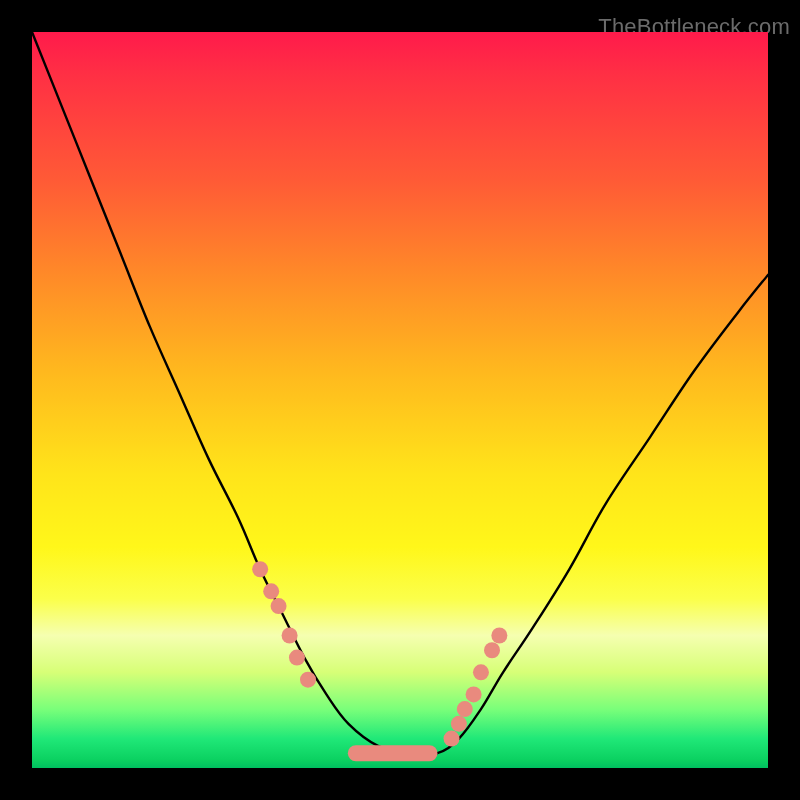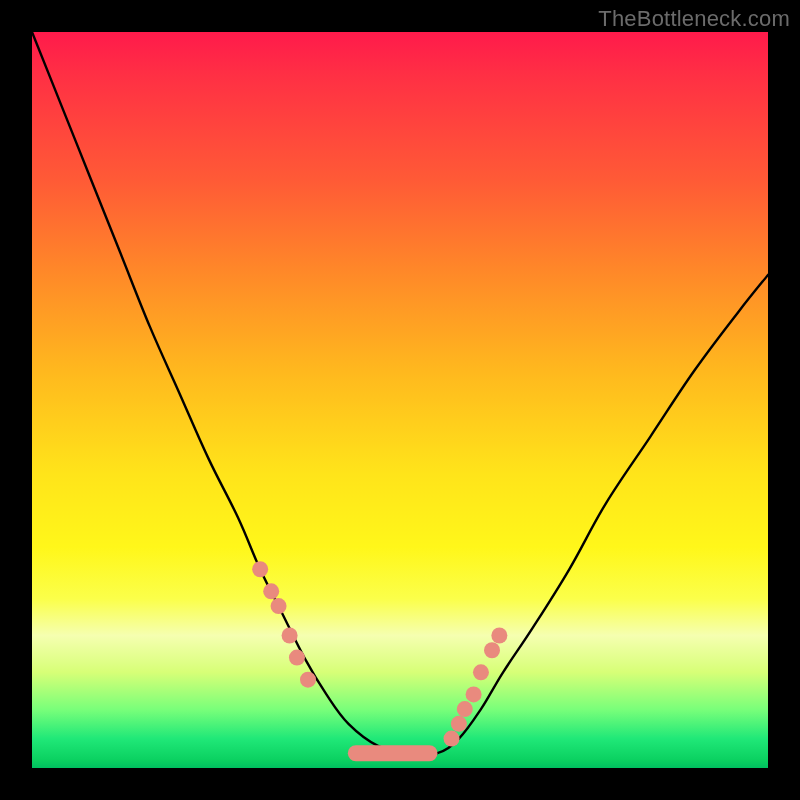--- a/index.html
+++ b/index.html
@@ -41,21 +41,21 @@
     );
   }
   .plot svg {
     position: absolute;
     left: 0; top: 0;
     width: 736px;
     height: 736px;
   }
   .watermark {
     position: absolute;
-    top: 6px;
+    top: 14px;
     right: 10px;
     font-size: 22px;
     font-weight: 500;
     color: #6b6b6b;
     letter-spacing: 0.2px;
     user-select: none;
   }
   .curve {
     fill: none;
     stroke: #000;

